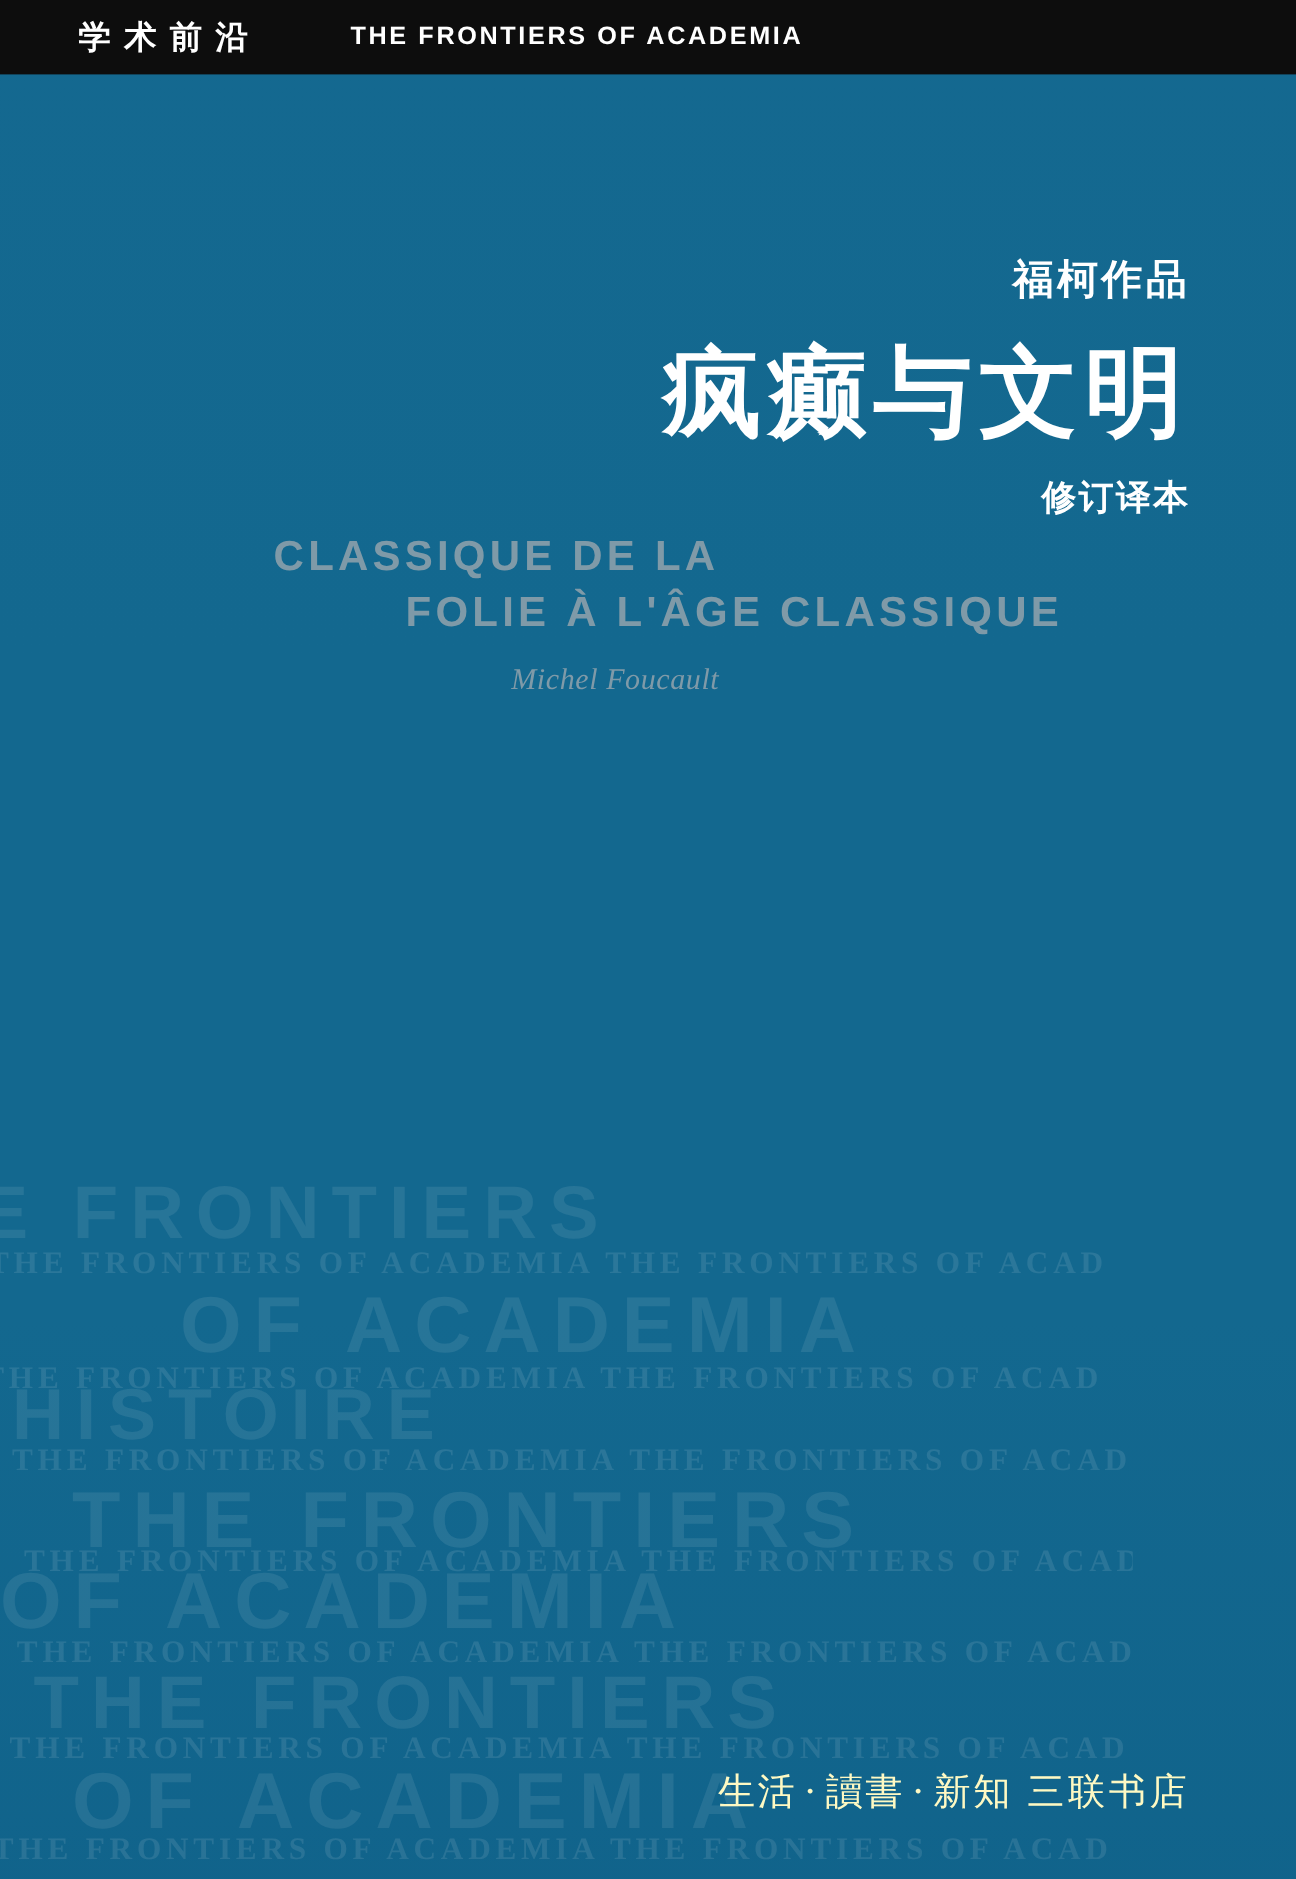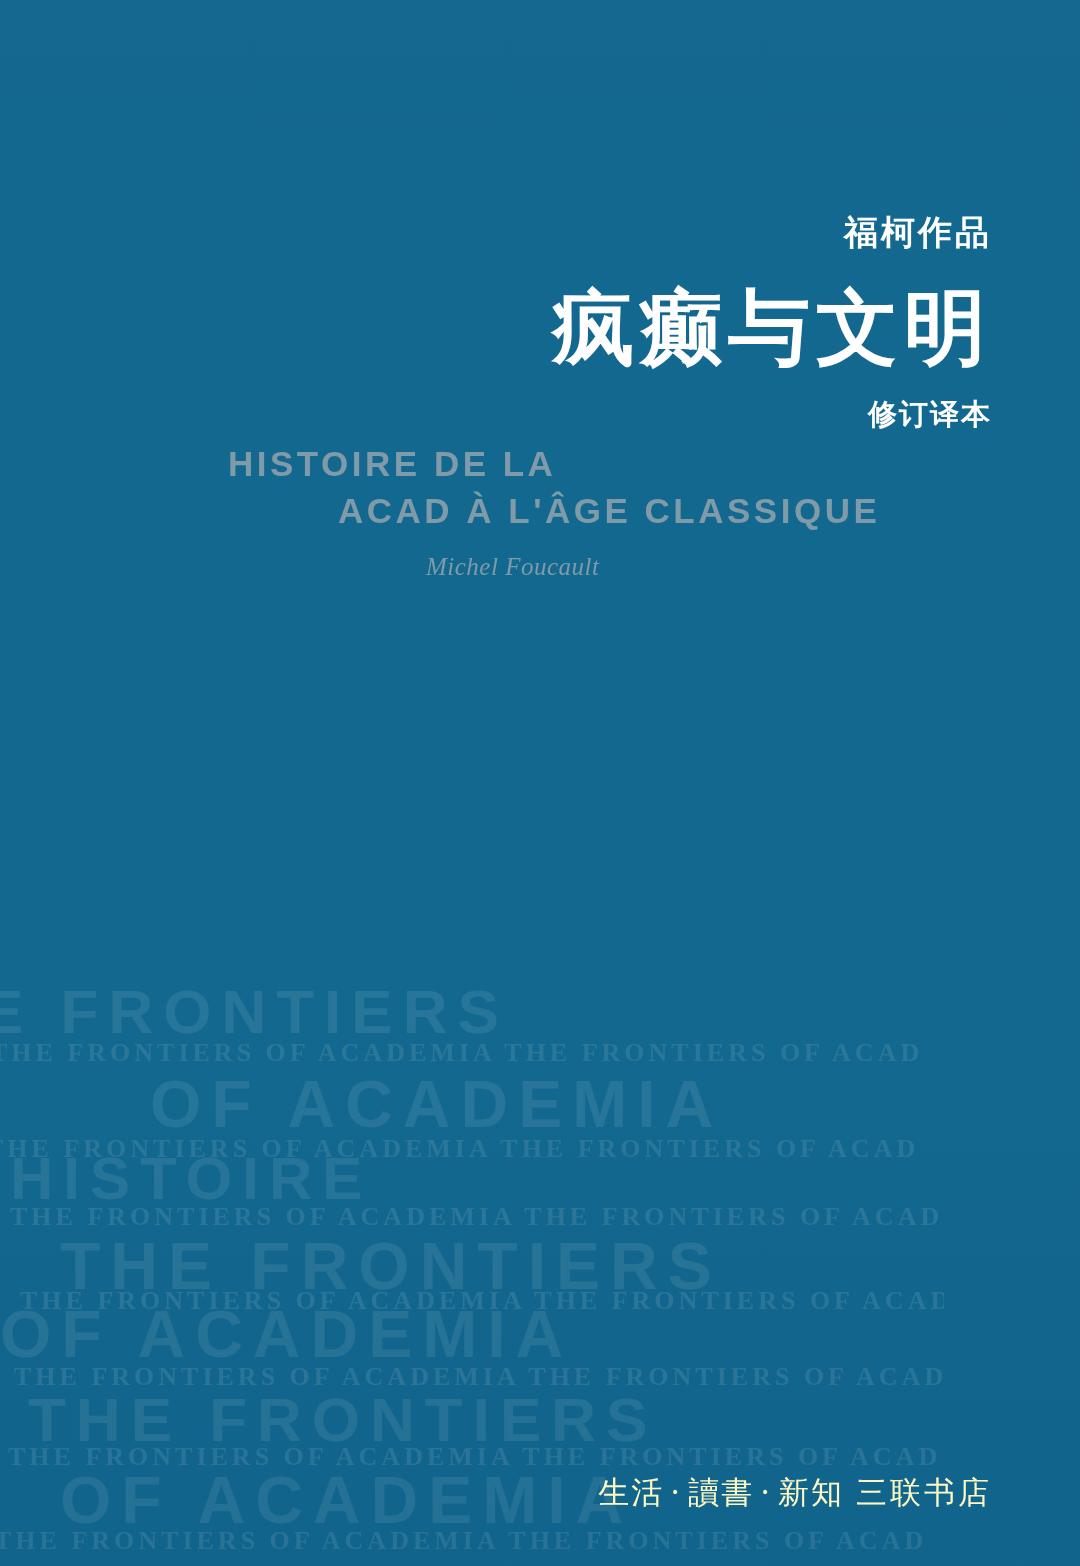--- a/index.html
+++ b/index.html
@@ -185,24 +185,30 @@
     white-space: nowrap;
   }
   .publisher .dot { padding: 0 6px; }
   .publisher .store { font-weight: normal; padding-left: 12px; letter-spacing: 3px; }
 </style>
 </head>
 <body>
 
 <div class="cover">
 
+  <div class="series-bar">
+    <div class="series-badge">
+      <span>学术前沿</span>
+    </div>
+    <div class="series-en">THE FRONTIERS OF ACADEMIA</div>
+  </div>
 
   <div class="french-block">
-    <div class="fr-line1">HISTOIRE DE LA</div>
-    <div class="fr-line2">ACAD À L'ÂGE CLASSIQUE</div>
+    <div class="fr-line1">CLASSIQUE DE LA</div>
+    <div class="fr-line2">FOLIE À L'ÂGE CLASSIQUE</div>
     <div class="fr-author">Michel Foucault</div>
   </div>
 
   <div class="title-block">
     <div class="author-label">福柯作品</div>
     <div class="main-title">疯癫与文明</div>
     <div class="edition-note">修订译本</div>
   </div>
 
   <div class="watermark">

